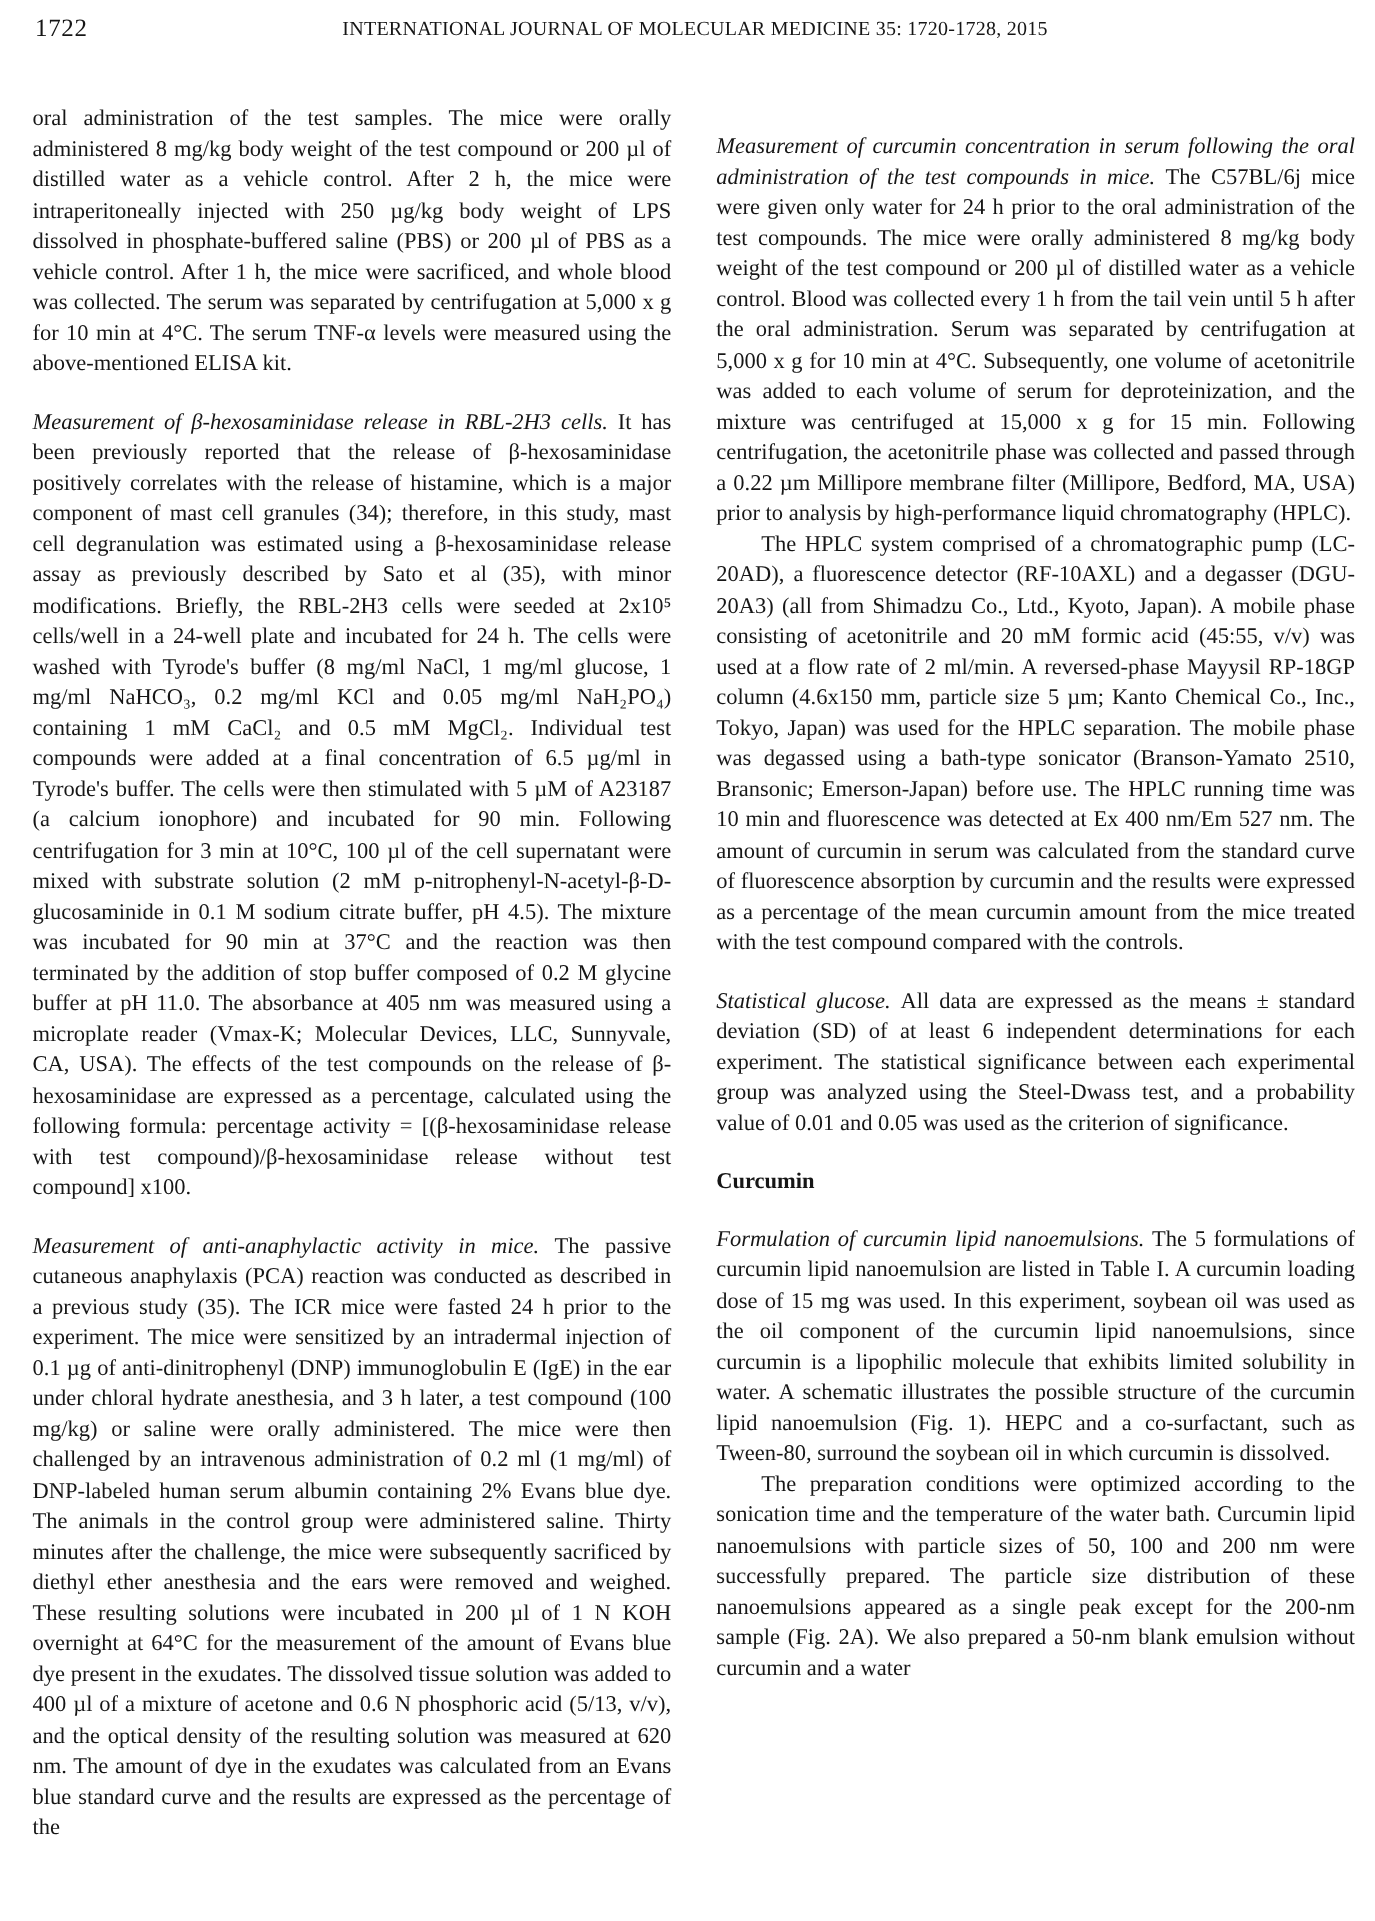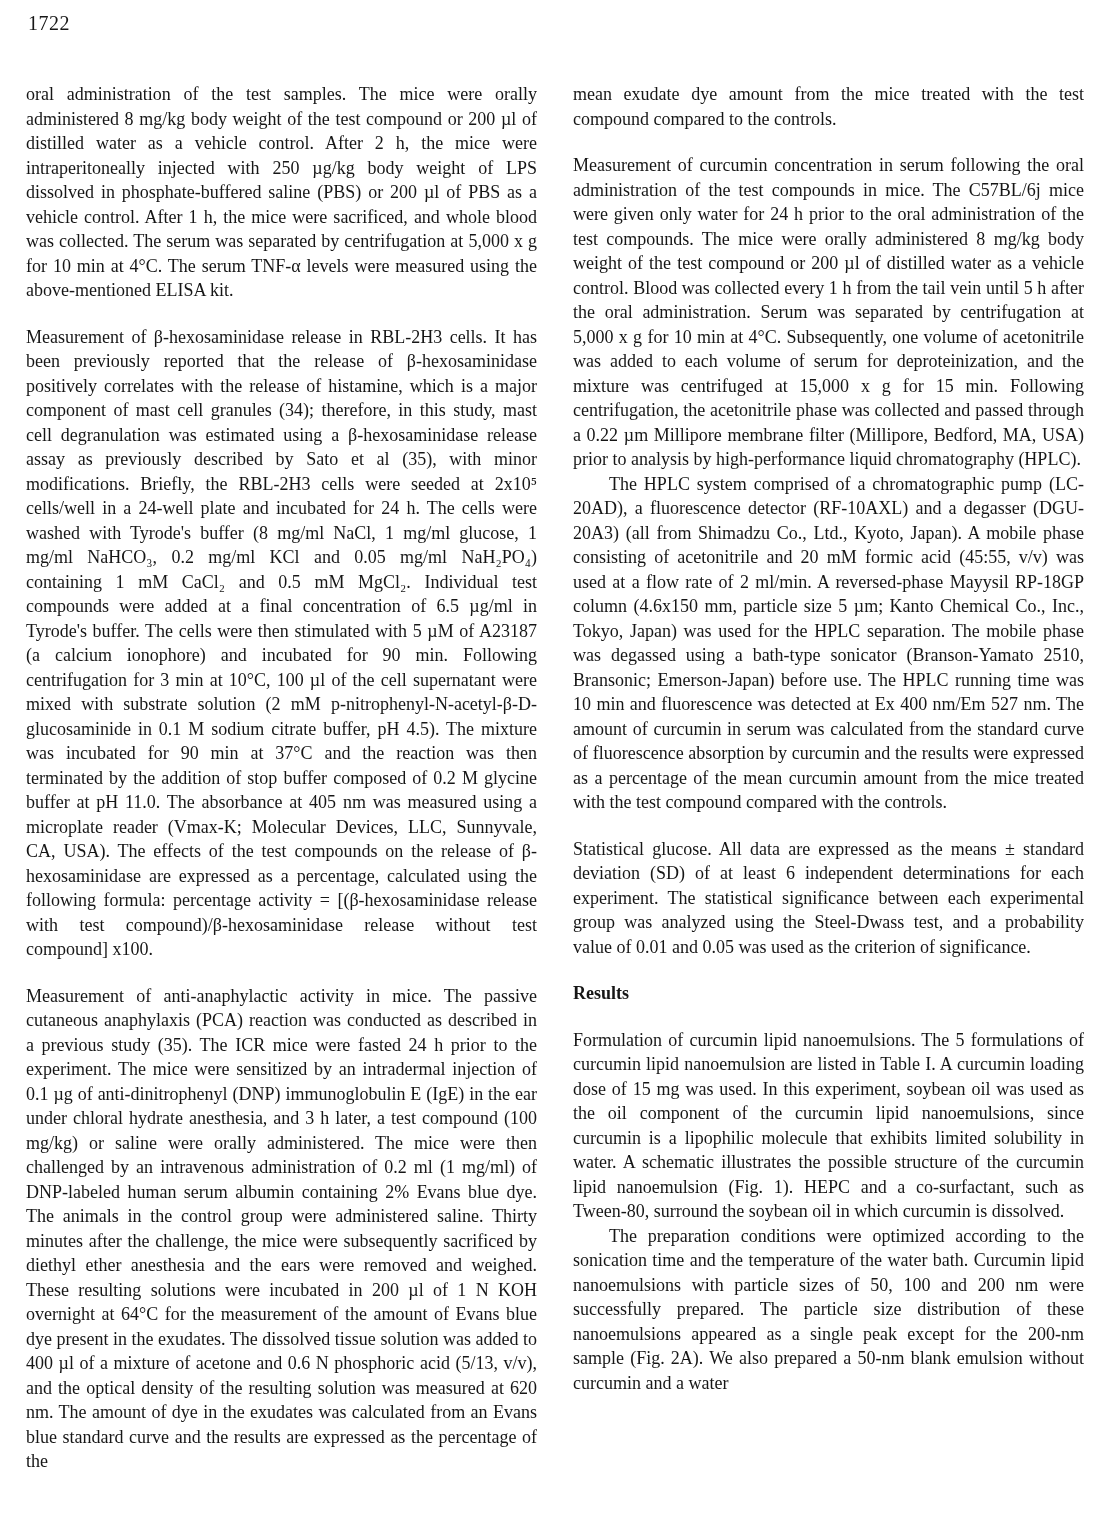--- a/index.html
+++ b/index.html
@@ -55,70 +55,69 @@
   .col p {
     margin: 0;
   }
   .col p.gap-above {
     margin-top: 22px;
   }
   .col p.indent {
     text-indent: 2em;
   }
   .lead {
+    font-style: italic;
   }
   .results-heading {
     font-weight: bold;
     margin: 22px 0 22px 0 !important;
     text-align: left;
   }
 </style>
 </head>
 <body>
 
 <div class="page">
 
   <div class="header">
     <span class="page-number">1722</span>
+    <div class="journal-line">INTERNATIONAL JOURNAL OF MOLECULAR MEDICINE  35:  1720-1728,  2015</div>
   </div>
 
   <div class="columns">
 
     <div class="col">
       <p>
         <span>oral administration of the test samples. The mice were orally administered 8 mg/kg body weight of the test compound or 200 µl of distilled water as a vehicle control. After 2 h, the mice were intraperitoneally injected with 250 µg/kg body weight of LPS dissolved in phosphate-buffered saline (PBS) or 200 µl of PBS as a vehicle control. After 1 h, the mice were sacrificed, and whole blood was collected. The serum was separated by centrifugation at 5,000 x g for 10 min at 4°C. The serum TNF-α levels were measured using the above-mentioned ELISA kit.</span>
       </p>
 
       <p class="gap-above">
         <span class="lead">Measurement of β-hexosaminidase release in RBL-2H3 cells. </span><span>It has been previously reported that the release of β-hexosaminidase positively correlates with the release of histamine, which is a major component of mast cell granules (34); therefore, in this study, mast cell degranulation was estimated using a β-hexosaminidase release assay as previously described by Sato et al (35), with minor modifications. Briefly, the RBL-2H3 cells were seeded at 2x10⁵ cells/well in a 24-well plate and incubated for 24 h. The cells were washed with Tyrode's buffer (8 mg/ml NaCl, 1 mg/ml glucose, 1 mg/ml NaHCO₃, 0.2 mg/ml KCl and 0.05 mg/ml NaH₂PO₄) containing 1 mM CaCl₂ and 0.5 mM MgCl₂. Individual test compounds were added at a final concentration of 6.5 µg/ml in Tyrode's buffer. The cells were then stimulated with 5 µM of A23187 (a calcium ionophore) and incubated for 90 min. Following centrifugation for 3 min at 10°C, 100 µl of the cell supernatant were mixed with substrate solution (2 mM p-nitrophenyl-N-acetyl-β-D-glucosaminide in 0.1 M sodium citrate buffer, pH 4.5). The mixture was incubated for 90 min at 37°C and the reaction was then terminated by the addition of stop buffer composed of 0.2 M glycine buffer at pH 11.0. The absorbance at 405 nm was measured using a microplate reader (Vmax-K; Molecular Devices, LLC, Sunnyvale, CA, USA). The effects of the test compounds on the release of β-hexosaminidase are expressed as a percentage, calculated using the following formula: percentage activity = [(β-hexosaminidase release with test compound)/β-hexosaminidase release without test compound] x100.</span>
       </p>
 
       <p class="gap-above">
         <span class="lead">Measurement of anti-anaphylactic activity in mice. </span><span>The passive cutaneous anaphylaxis (PCA) reaction was conducted as described in a previous study (35). The ICR mice were fasted 24 h prior to the experiment. The mice were sensitized by an intradermal injection of 0.1 µg of anti-dinitrophenyl (DNP) immunoglobulin E (IgE) in the ear under chloral hydrate anesthesia, and 3 h later, a test compound (100 mg/kg) or saline were orally administered. The mice were then challenged by an intravenous administration of 0.2 ml (1 mg/ml) of DNP-labeled human serum albumin containing 2% Evans blue dye. The animals in the control group were administered saline. Thirty minutes after the challenge, the mice were subsequently sacrificed by diethyl ether anesthesia and the ears were removed and weighed. These resulting solutions were incubated in 200 µl of 1 N KOH overnight at 64°C for the measurement of the amount of Evans blue dye present in the exudates. The dissolved tissue solution was added to 400 µl of a mixture of acetone and 0.6 N phosphoric acid (5/13, v/v), and the optical density of the resulting solution was measured at 620 nm. The amount of dye in the exudates was calculated from an Evans blue standard curve and the results are expressed as the percentage of the</span>
       </p>
     </div>
 
     <div class="col">
-      <p>
-        <span>mean exudate dye amount from the mice treated with the test compound compared to the controls.</span>
-      </p>
 
       <p class="gap-above">
         <span class="lead">Measurement of curcumin concentration in serum following the oral administration of the test compounds in mice. </span><span>The C57BL/6j mice were given only water for 24 h prior to the oral administration of the test compounds. The mice were orally administered 8 mg/kg body weight of the test compound or 200 µl of distilled water as a vehicle control. Blood was collected every 1 h from the tail vein until 5 h after the oral administration. Serum was separated by centrifugation at 5,000 x g for 10 min at 4°C. Subsequently, one volume of acetonitrile was added to each volume of serum for deproteinization, and the mixture was centrifuged at 15,000 x g for 15 min. Following centrifugation, the acetonitrile phase was collected and passed through a 0.22 µm Millipore membrane filter (Millipore, Bedford, MA, USA) prior to analysis by high-performance liquid chromatography (HPLC).</span>
       </p>
 
       <p class="indent">
         <span>The HPLC system comprised of a chromatographic pump (LC-20AD), a fluorescence detector (RF-10AXL) and a degasser (DGU-20A3) (all from Shimadzu Co., Ltd., Kyoto, Japan). A mobile phase consisting of acetonitrile and 20 mM formic acid (45:55, v/v) was used at a flow rate of 2 ml/min. A reversed-phase Mayysil RP-18GP column (4.6x150 mm, particle size 5 µm; Kanto Chemical Co., Inc., Tokyo, Japan) was used for the HPLC separation. The mobile phase was degassed using a bath-type sonicator (Branson-Yamato 2510, Bransonic; Emerson-Japan) before use. The HPLC running time was 10 min and fluorescence was detected at Ex 400 nm/Em 527 nm. The amount of curcumin in serum was calculated from the standard curve of fluorescence absorption by curcumin and the results were expressed as a percentage of the mean curcumin amount from the mice treated with the test compound compared with the controls.</span>
       </p>
 
       <p class="gap-above">
         <span class="lead">Statistical glucose. </span><span>All data are expressed as the means ± standard deviation (SD) of at least 6 independent determinations for each experiment. The statistical significance between each experimental group was analyzed using the Steel-Dwass test, and a probability value of 0.01 and 0.05 was used as the criterion of significance.</span>
       </p>
 
-      <p class="results-heading">Results</p>
+      <p class="results-heading">Curcumin</p>
 
       <p>
         <span class="lead">Formulation of curcumin lipid nanoemulsions. </span><span>The 5 formulations of curcumin lipid nanoemulsion are listed in Table I. A curcumin loading dose of 15 mg was used. In this experiment, soybean oil was used as the oil component of the curcumin lipid nanoemulsions, since curcumin is a lipophilic molecule that exhibits limited solubility in water. A schematic illustrates the possible structure of the curcumin lipid nanoemulsion (Fig. 1). HEPC and a co-surfactant, such as Tween-80, surround the soybean oil in which curcumin is dissolved.</span>
       </p>
 
       <p class="indent">
         <span>The preparation conditions were optimized according to the sonication time and the temperature of the water bath. Curcumin lipid nanoemulsions with particle sizes of 50, 100 and 200 nm were successfully prepared. The particle size distribution of these nanoemulsions appeared as a single peak except for the 200-nm sample (Fig. 2A). We also prepared a 50-nm blank emulsion without curcumin and a water</span>
       </p>
     </div>
 

